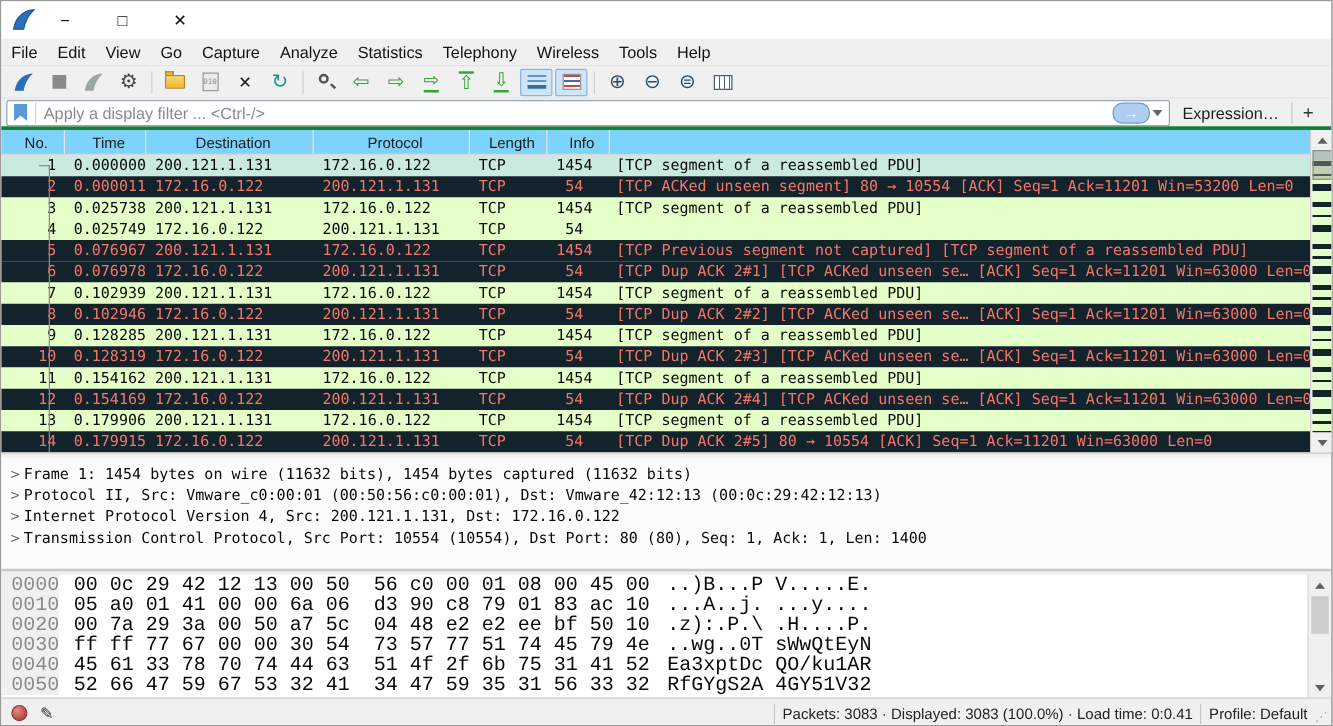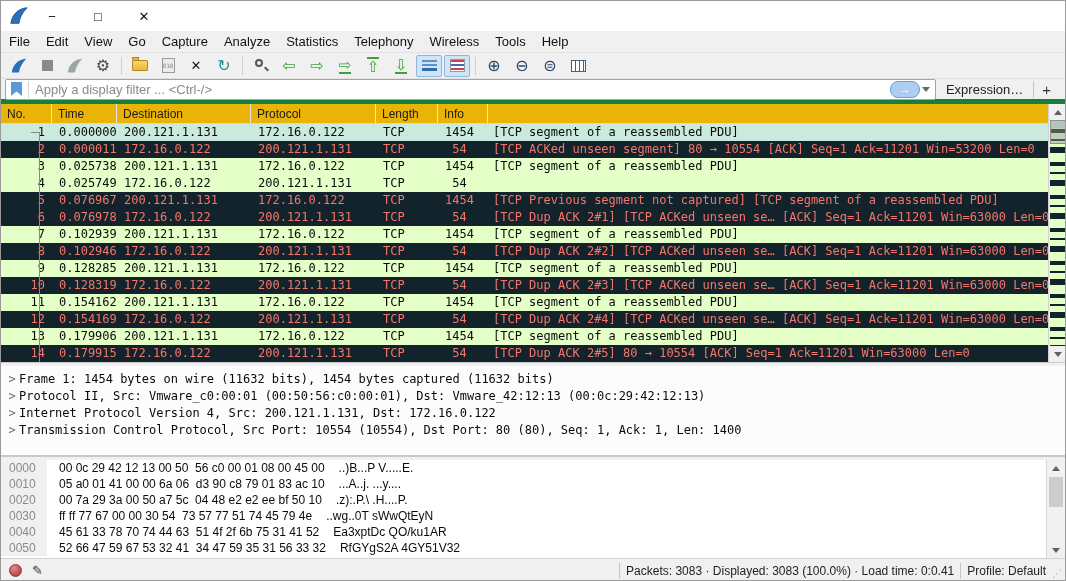--- a/index.html
+++ b/index.html
@@ -46,42 +46,42 @@
       border-bottom:3px solid #2f6ea8; }
   .lines-color { width:15px; height:13px; border:1px solid #999;
       background:repeating-linear-gradient(180deg,#cc4444 0 2px,#fff 2px 4px,#4466bb 4px 6px,#fff 6px 8px); }
   .cols-icon { width:15px; height:12px; border:1px solid #44607a;
       background:repeating-linear-gradient(90deg,#fff 0 3px,#44607a 3px 4px); }
   .bar-top { border-top:2px solid #3aa23a; }
   .bar-bot { border-bottom:2px solid #3aa23a; }
 
   
   .filterbar { position:absolute; left:0; top:78px; right:0; height:25px; background:#f0f0f0;
-               display:flex; align-items:center; padding:0 4px; border-bottom:5px solid #15803d; }
+               display:flex; align-items:center; padding:0 4px; border-bottom:3px solid #15803d; }
   .filter-field { flex:1; height:21px; background:#fff; border:1px solid #9aa7b1; border-radius:2px;
                   display:flex; align-items:center; }
   .bookmark { width:11px; height:14px; margin:0 6px 0 5px; background:#5b9bd5;
               clip-path:polygon(0 0,100% 0,100% 100%,50% 68%,0 100%); }
   .field-sep { width:1px; height:17px; background:#d5d5d5; }
   .filter-input { flex:1; border:none; outline:none; font-size:13px; color:#222; padding:0 6px;
                   font-family:"Liberation Sans", sans-serif; background:transparent; }
   .filter-input::placeholder { color:#8a8a8a; }
   .apply-btn { width:30px; height:17px; background:#aecdf0; border:1px solid #6b9fd4; border-radius:8px;
                color:#fff; font-weight:bold; font-size:12px; display:flex; align-items:center;
                justify-content:center; margin-right:2px; }
   .caret { width:0; height:0; border-left:4px solid transparent; border-right:4px solid transparent;
            border-top:5px solid #666; margin-right:5px; }
   .expr-btn { font-size:13px; color:#222; padding:0 10px; }
   .vline { width:1px; height:17px; background:#c5c5c5; }
   .plus-btn { font-size:15px; color:#333; padding:0 10px 0 8px; }
 
   
   .packets { position:absolute; left:0; top:103px; width:1066px; height:258px; background:#fff; }
   .grid { display:grid; grid-template-columns:51px 65px 134px 125px 62px 50px 1fr; }
-  .plheader { height:20px; background:#eab308; border-bottom:1px solid #d8d8d8; width:1047px; }
+  .plheader { height:20px; background:#7dd3fc; border-bottom:1px solid #d8d8d8; width:1047px;text-align:center; }
   .plheader .col { font-size:12px; color:#1a1a1a; padding:3px 0 0 6px; border-right:1px solid #e4e4e4;
                    overflow:hidden; white-space:nowrap; }
   .rows { position:relative; width:1047px; }
   .prow { height:17px; font-family:"DejaVu Sans Mono","Liberation Mono",monospace; font-size:12px;
           line-height:17px; white-space:pre; overflow:hidden; }
   .prow > div { overflow:hidden; }
   .prow .c-no { text-align:right; padding-right:7px; }
   .prow .c-time, .prow .c-src, .prow .c-dst, .prow .c-proto { padding-left:7px; }
   .prow .c-len { text-align:center; padding-right:7px; }
   .prow .c-info { padding-left:5px; }
@@ -117,21 +117,21 @@
 
   
   .details { position:absolute; left:0; top:365px; right:0; height:90px; background:#fcfcfc;
              border-bottom:1px solid #c8c8c8; padding-top:5px; }
   .dline { height:17px; font-family:"DejaVu Sans Mono","Liberation Mono",monospace; font-size:12px;
            line-height:17px; white-space:pre; color:#0a0a0a; display:flex; }
   .dline .chev { color:#707070; width:14px; text-align:center; margin-left:4px; }
 
   
   .hexpane { position:absolute; left:0; top:459px; right:0; height:98px; background:#fff; }
-  .hrow { height:16px; font-family:Liberation Sans, sans-serif; font-size:12px;
+  .hrow { height:16px; font-family:Liberation Mono, monospace; font-size:16px;
           line-height:16px; white-space:pre; display:flex; }
   .hrow .off { width:46px; background:#f0f0f0; color:#8a8a8a; padding-left:8px; }
   .hrow .hex { margin-left:12px; color:#0a0a0a; }
   .hrow .asc { margin-left:14px; color:#0a0a0a; }
   .hex-scroll { position:absolute; right:0; top:0; width:19px; height:98px; background:#f0f0f0;
                 border-left:1px solid #d8d8d8; }
   .hex-thumb { position:absolute; left:2px; right:2px; top:17px; height:30px; background:#cdcdcd; }
 
   
   .statusbar { position:absolute; left:0; top:557px; right:0; height:24px; background:#f0f0f0;

